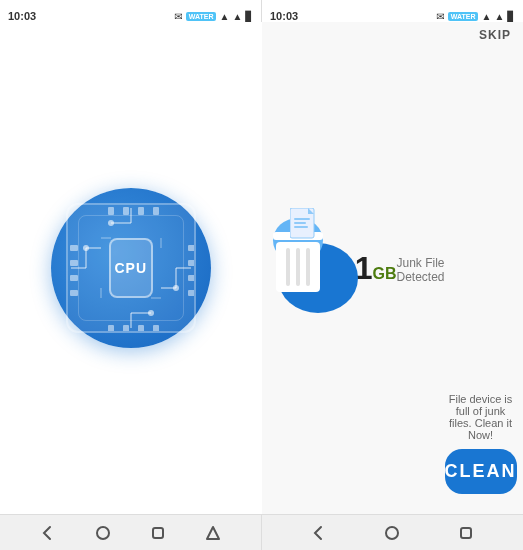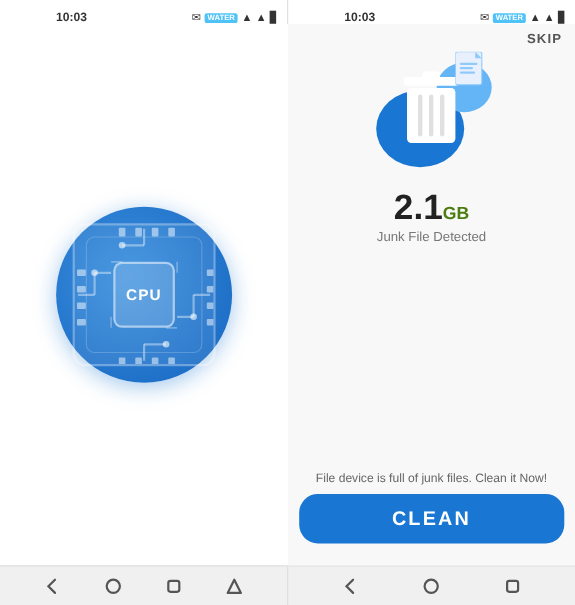--- a/index.html
+++ b/index.html
@@ -23,21 +23,20 @@
     }
     .status-bar {
       flex: 1;
       height: 22px;
       background: #fff;
       display: flex;
       align-items: center;
       padding: 16px 8px;
       font-size: 10px;
       color: #333;
-      margin-left: 43px;
     }
     .status-bar .time { font-weight: 600; font-size: 11px; }
     .status-bar .icons { margin-left: auto; display: flex; gap: 3px; align-items: center; }
     .status-bar .water-badge {
       background: #4fc3f7;
       color: #fff;
       font-size: 7px;
       padding: 1px 3px;
       border-radius: 2px;
       font-weight: bold;
@@ -86,21 +85,21 @@
     
     .cpu-circuit::before {
       content: '';
       position: absolute;
       top: 10px; left: 10px; right: 10px; bottom: 10px;
       border: 1px solid rgba(255,255,255,0.2);
       border-radius: 8px;
     }
 
     .cpu-chip {
-      width: 56px;
+      width: 44px;
       height: 60px;
       background: rgba(255,255,255,0.15);
       border: 2px solid rgba(255,255,255,0.5);
       border-radius: 8px;
       display: flex;
       align-items: center;
       justify-content: center;
       position: relative;
     }
 
@@ -115,21 +114,21 @@
       margin-top: 16px;
       color: #555;
       font-size: 13px;
       text-align: center;
     }
 
     
     .right-panel {
       width: 50%;
       display: flex;
-      flex-direction: column;
+      flex-direction: row;
       align-items: center;
       justify-content: center;
       padding: 20px 10px;
       background: #f8f8f8;
       position: relative;
     }
 
     .skip-btn {
       position: absolute;
       top: 6px;

